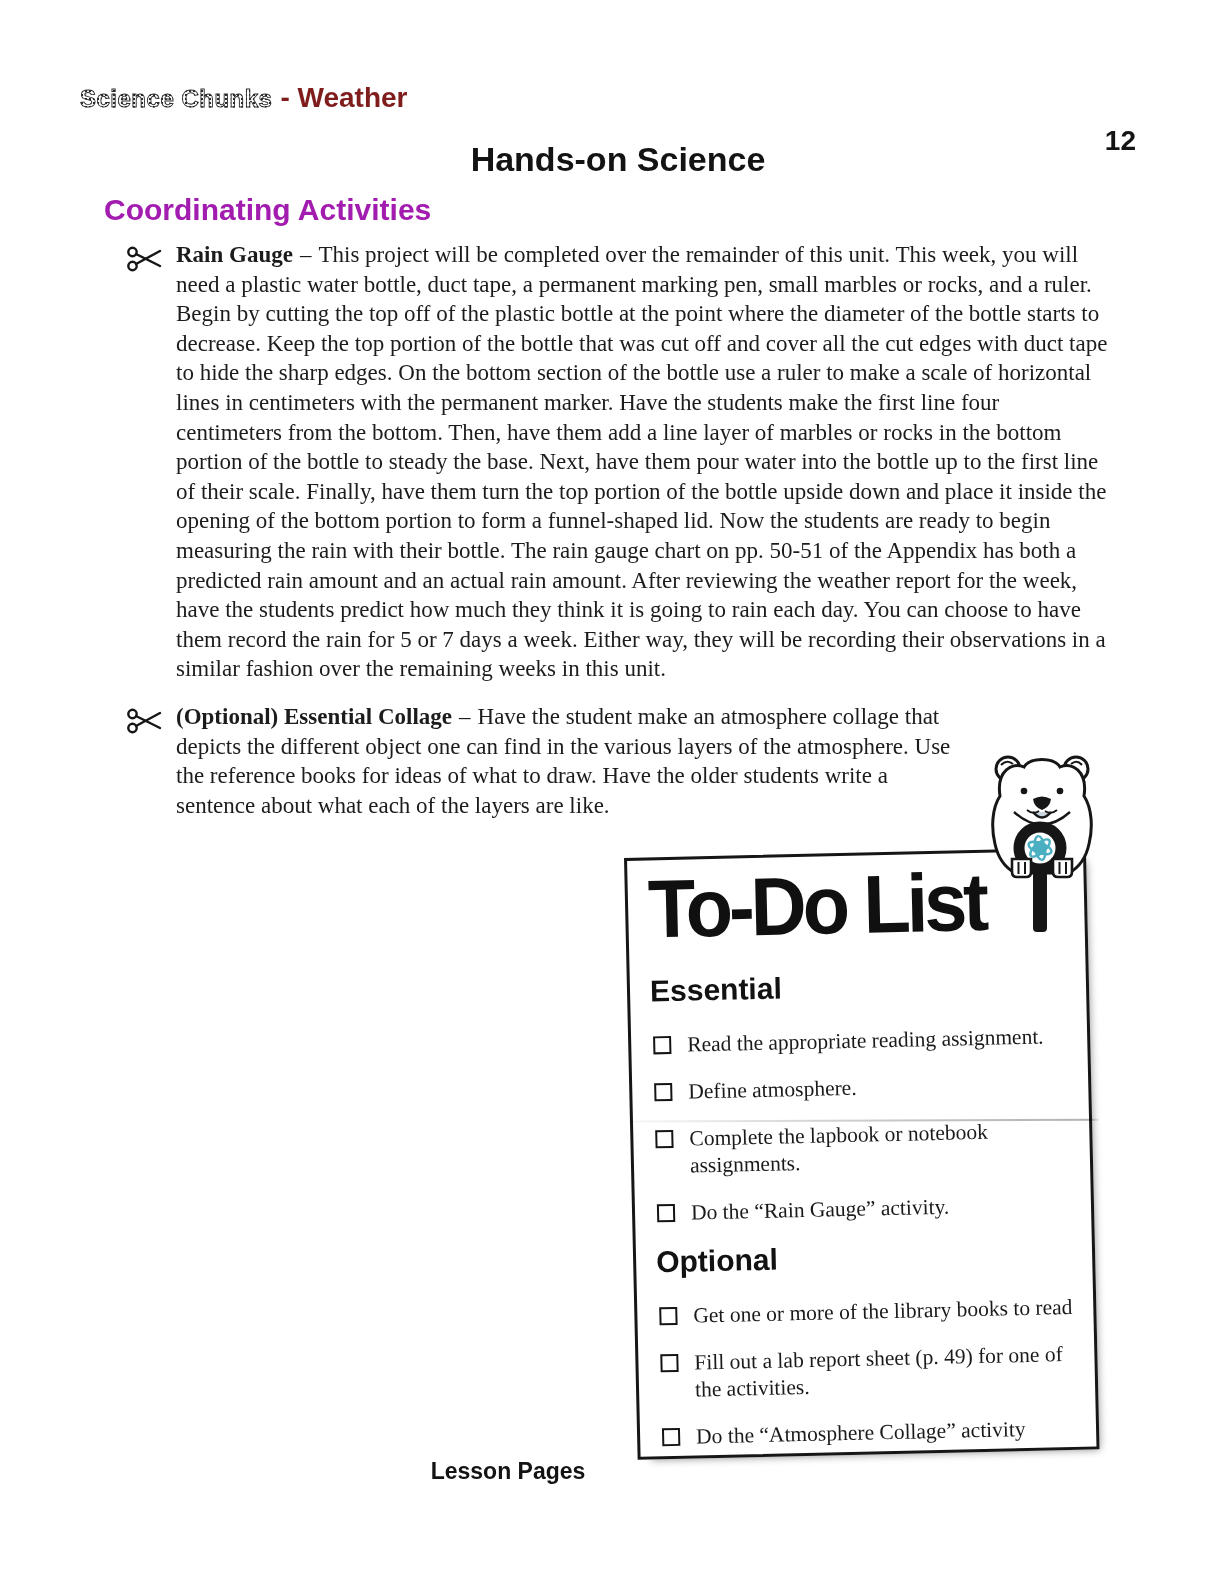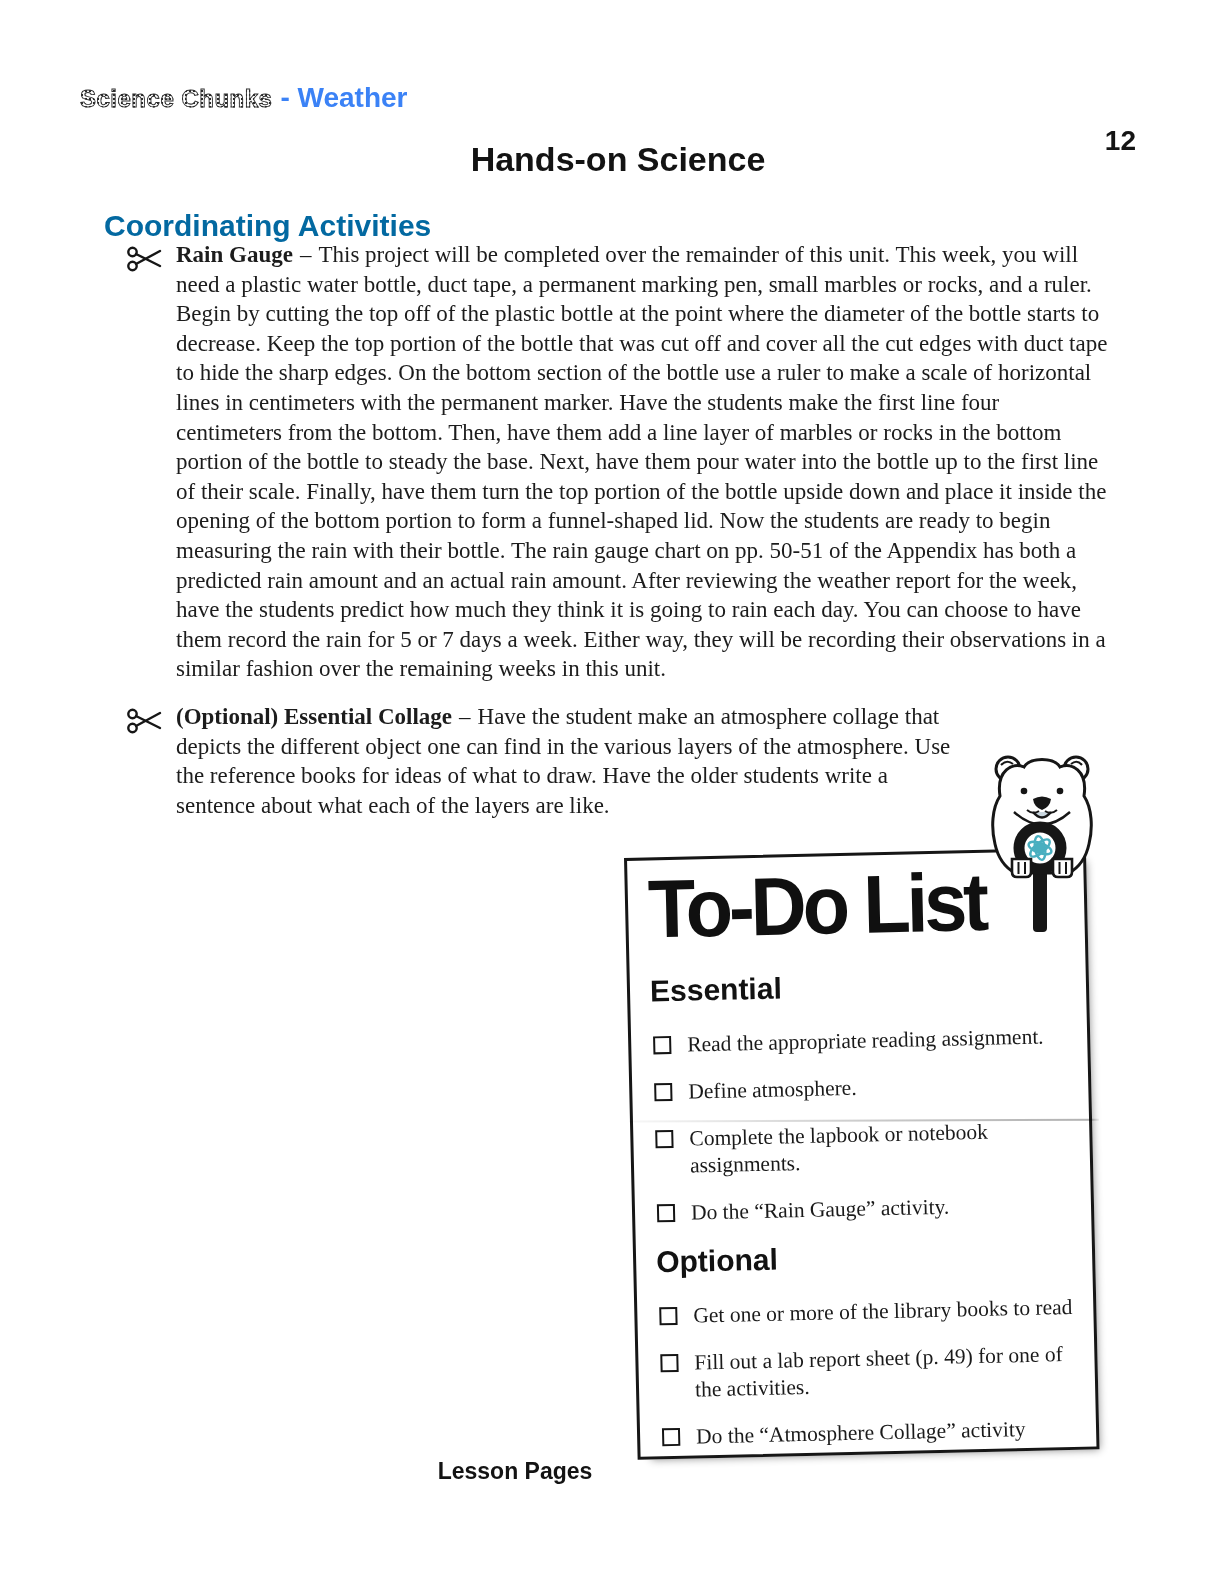--- a/index.html
+++ b/index.html
@@ -19,39 +19,39 @@
     font-family:"Liberation Sans","DejaVu Sans",sans-serif;
     font-weight:700; font-size:24px; letter-spacing:0.5px;
     color: transparent;
     background-image: repeating-radial-gradient(circle at 2px 2px, #2a2a2a 0 1.1px, rgba(255,255,255,0) 1.6px 3.2px);
     background-size: 4px 4px;
     -webkit-background-clip: text; background-clip: text;
     -webkit-text-stroke: 0.9px #2e2e2e;
   }
   .brand-suffix {
     font-family:"Liberation Sans","DejaVu Sans",sans-serif;
-    font-weight:700; font-size:28px; color:#3b82f6; margin-left:8px;
+    font-weight:700; font-size:28px; color:#7f1d1d; margin-left:8px;
   }
   .page-num {
     position:absolute; right:4px; top:0;
     font-family:"Liberation Sans","DejaVu Sans",sans-serif;
     font-weight:700; font-size:28px; color:#141414;margin-top:43px;
   }
 
   
   .doc-title {
     position:absolute; top:140px; left:0; width:1224px;
     text-align:center;
     font-family:"Liberation Sans","DejaVu Sans",sans-serif;
     font-weight:700; font-size:34px; color:#131313;padding-left:12px;
   }
   .section-heading {
     position:absolute; top:193px; left:104px;
     font-family:"Liberation Sans","DejaVu Sans",sans-serif;
-    font-weight:700; font-size:30px; color:#0369a1;margin-top:16px;
+    font-weight:700; font-size:30px; color:#a21caf;
   }
 
   
   .activities { position:absolute; left:126px; top:240px; width:990px; }
   .activity { display:flex; align-items:flex-start; margin-bottom:18px; }
   .bullet { flex:0 0 50px; padding-top:4px; }
   .bullet svg { display:block; }
   .activity-text { font-size:23px; line-height:29.6px; color:#1c1c1c; width:932px; }
   .activity-text b { font-weight:700; }
   .activity-text .sep { margin:0 7px; }
@@ -98,21 +98,21 @@
   .it { font-size:21.5px; line-height:27px; color:#1a1a1a; }
   .todo-item.tight .it { white-space:nowrap; }
 
   
   .bear { position:absolute; left:986px; top:752px; width:112px; height:192px; z-index:6; }
 
   
   .footer {
     position:absolute; top:1458px; left:0; width:1016px; text-align:center;
     font-family:"Liberation Sans","DejaVu Sans",sans-serif;
-    font-weight:700; font-size:23px; color:#131313;margin-left:7px;
+    font-weight:700; font-size:23px; color:#131313;
   }
 </style>
 </head>
 <body>
 
 <div class="page">
 
   <div class="header">
     <span class="brand">Science Chunks</span><span class="brand-suffix">- Weather</span>
     <span class="page-num">12</span>

